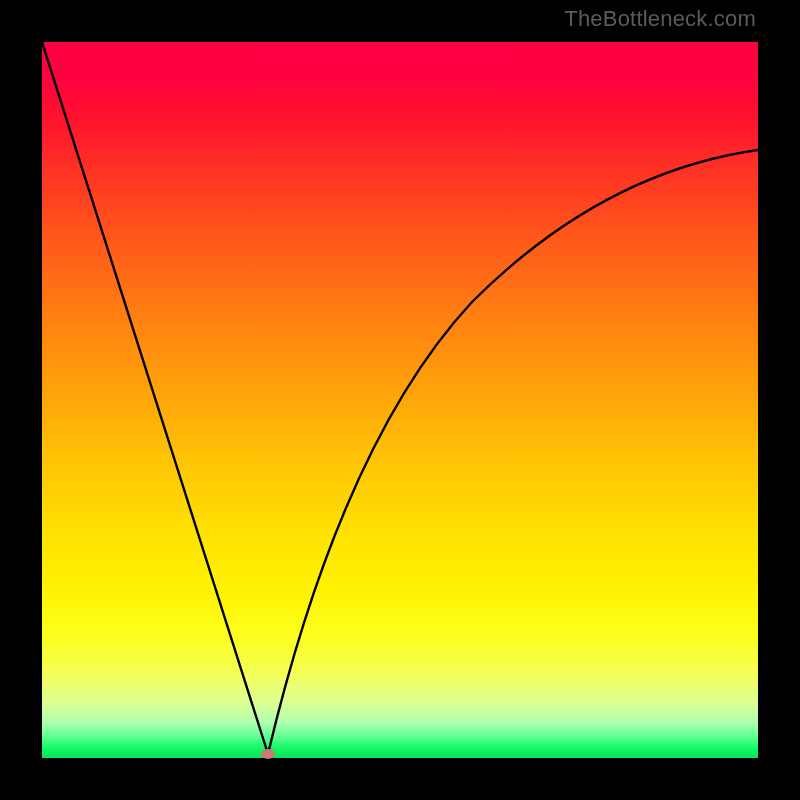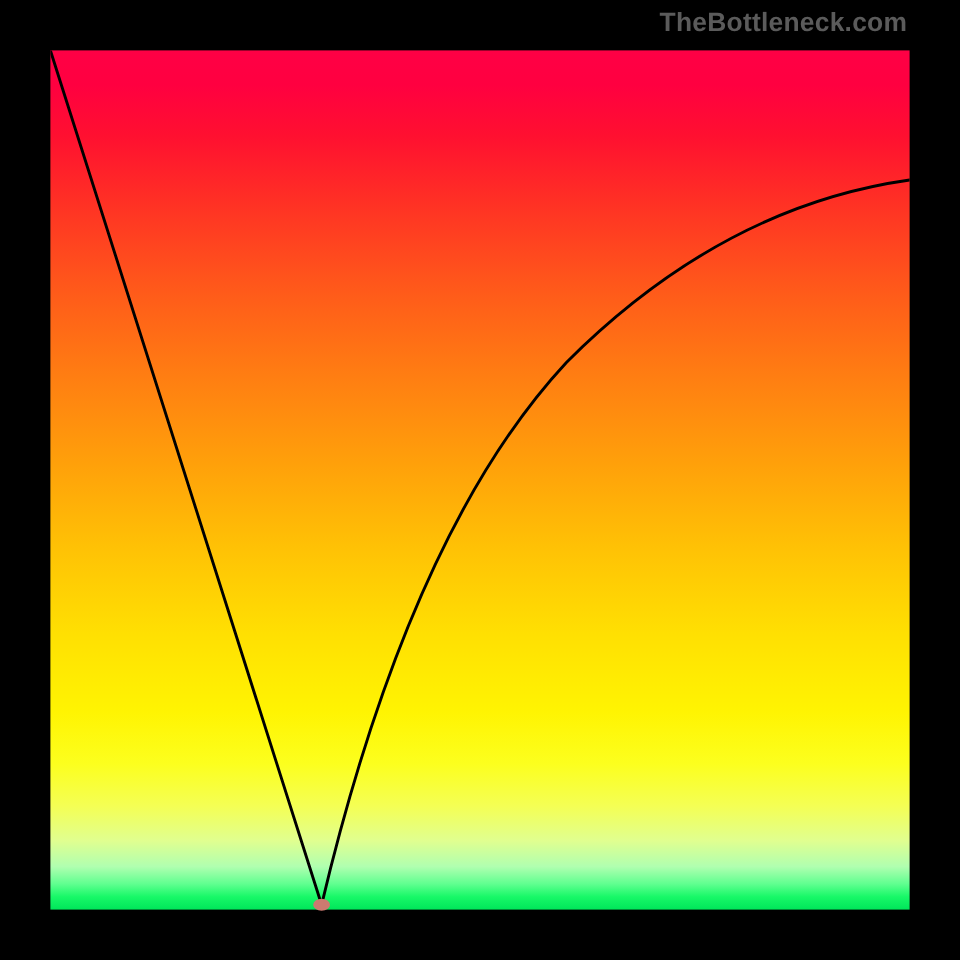--- a/index.html
+++ b/index.html
@@ -42,21 +42,21 @@
       #18f868 98.5%,
       #00e65a 100%
     );
   }
   .watermark {
     position: absolute;
     top: 6px;
     right: 44px;
     font-family: Arial, Helvetica, sans-serif;
     font-size: 22px;
-    font-weight: 700;
+    font-weight: 400;
     color: #5b5b5b;
     letter-spacing: 0.2px;
   }
   svg.curve {
     position: absolute;
     left: 0;
     top: 0;
     width: 716px;
     height: 716px;
   }

